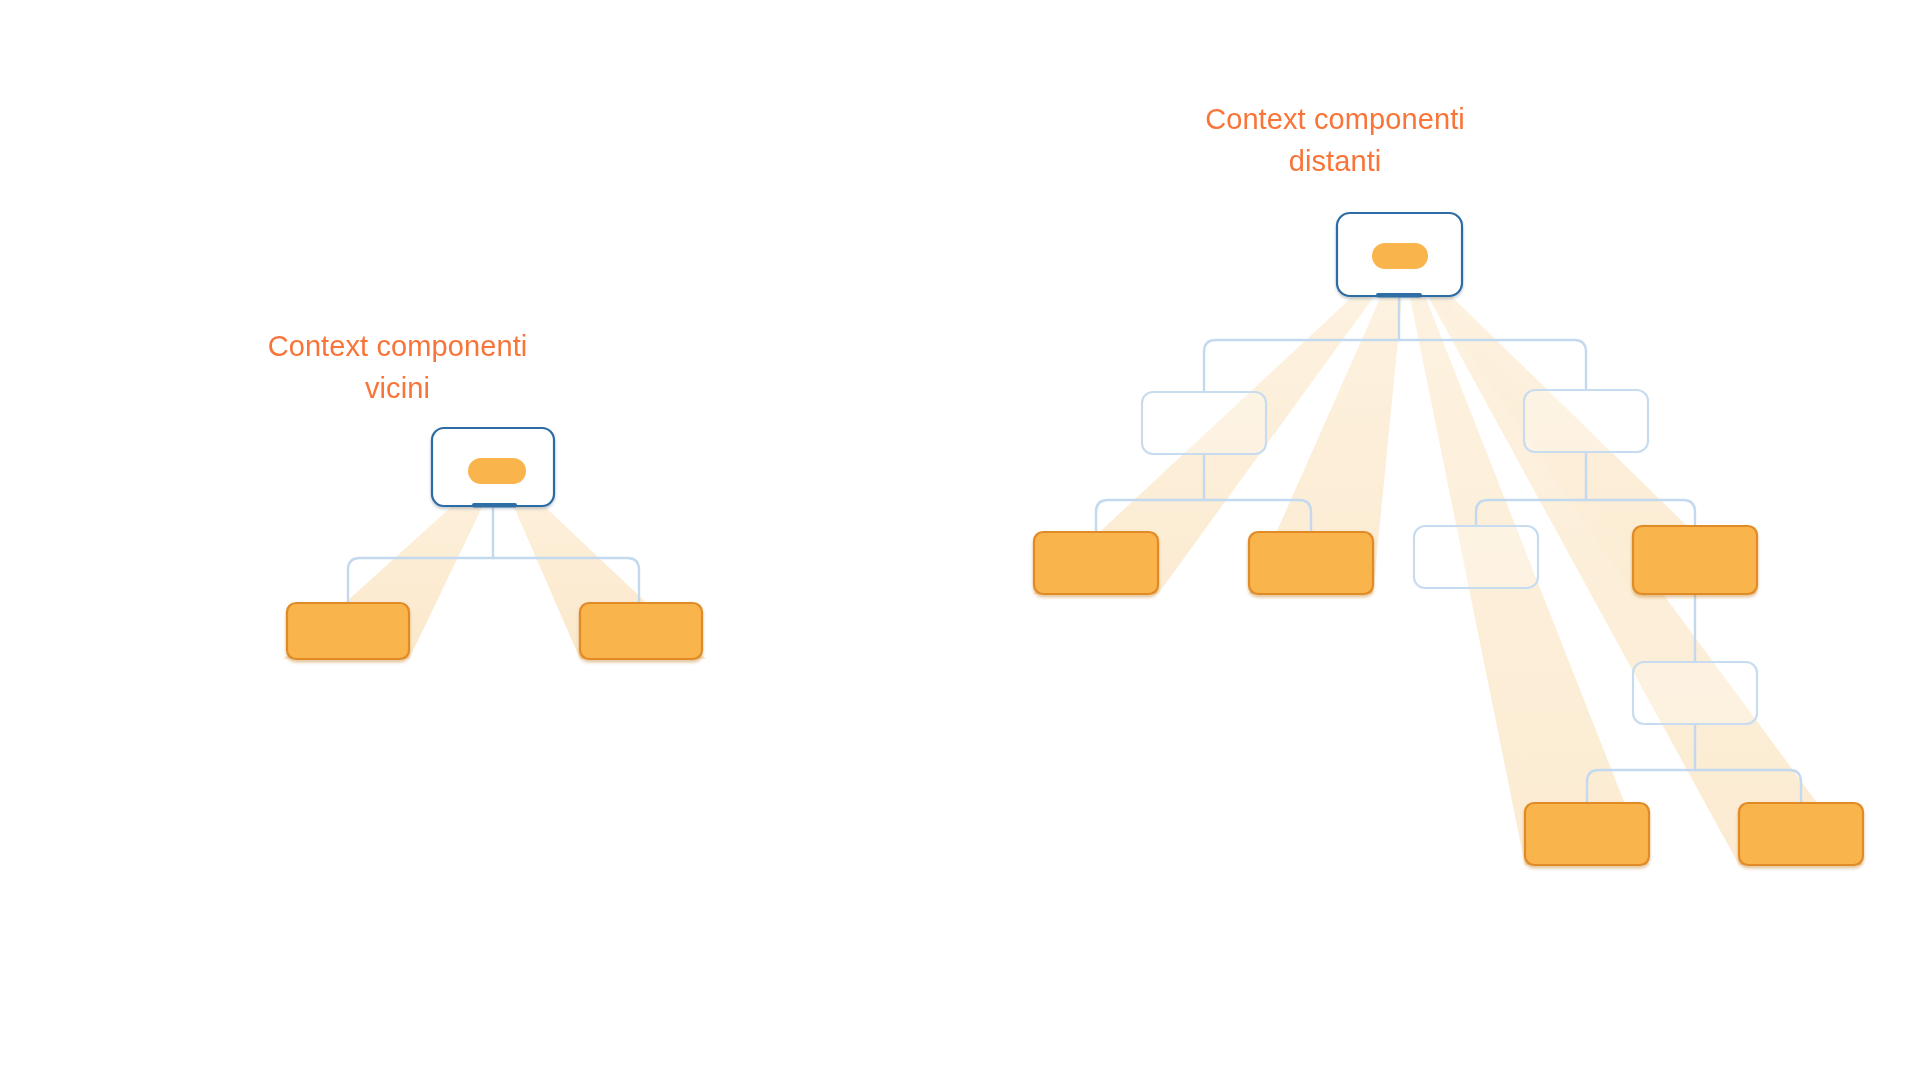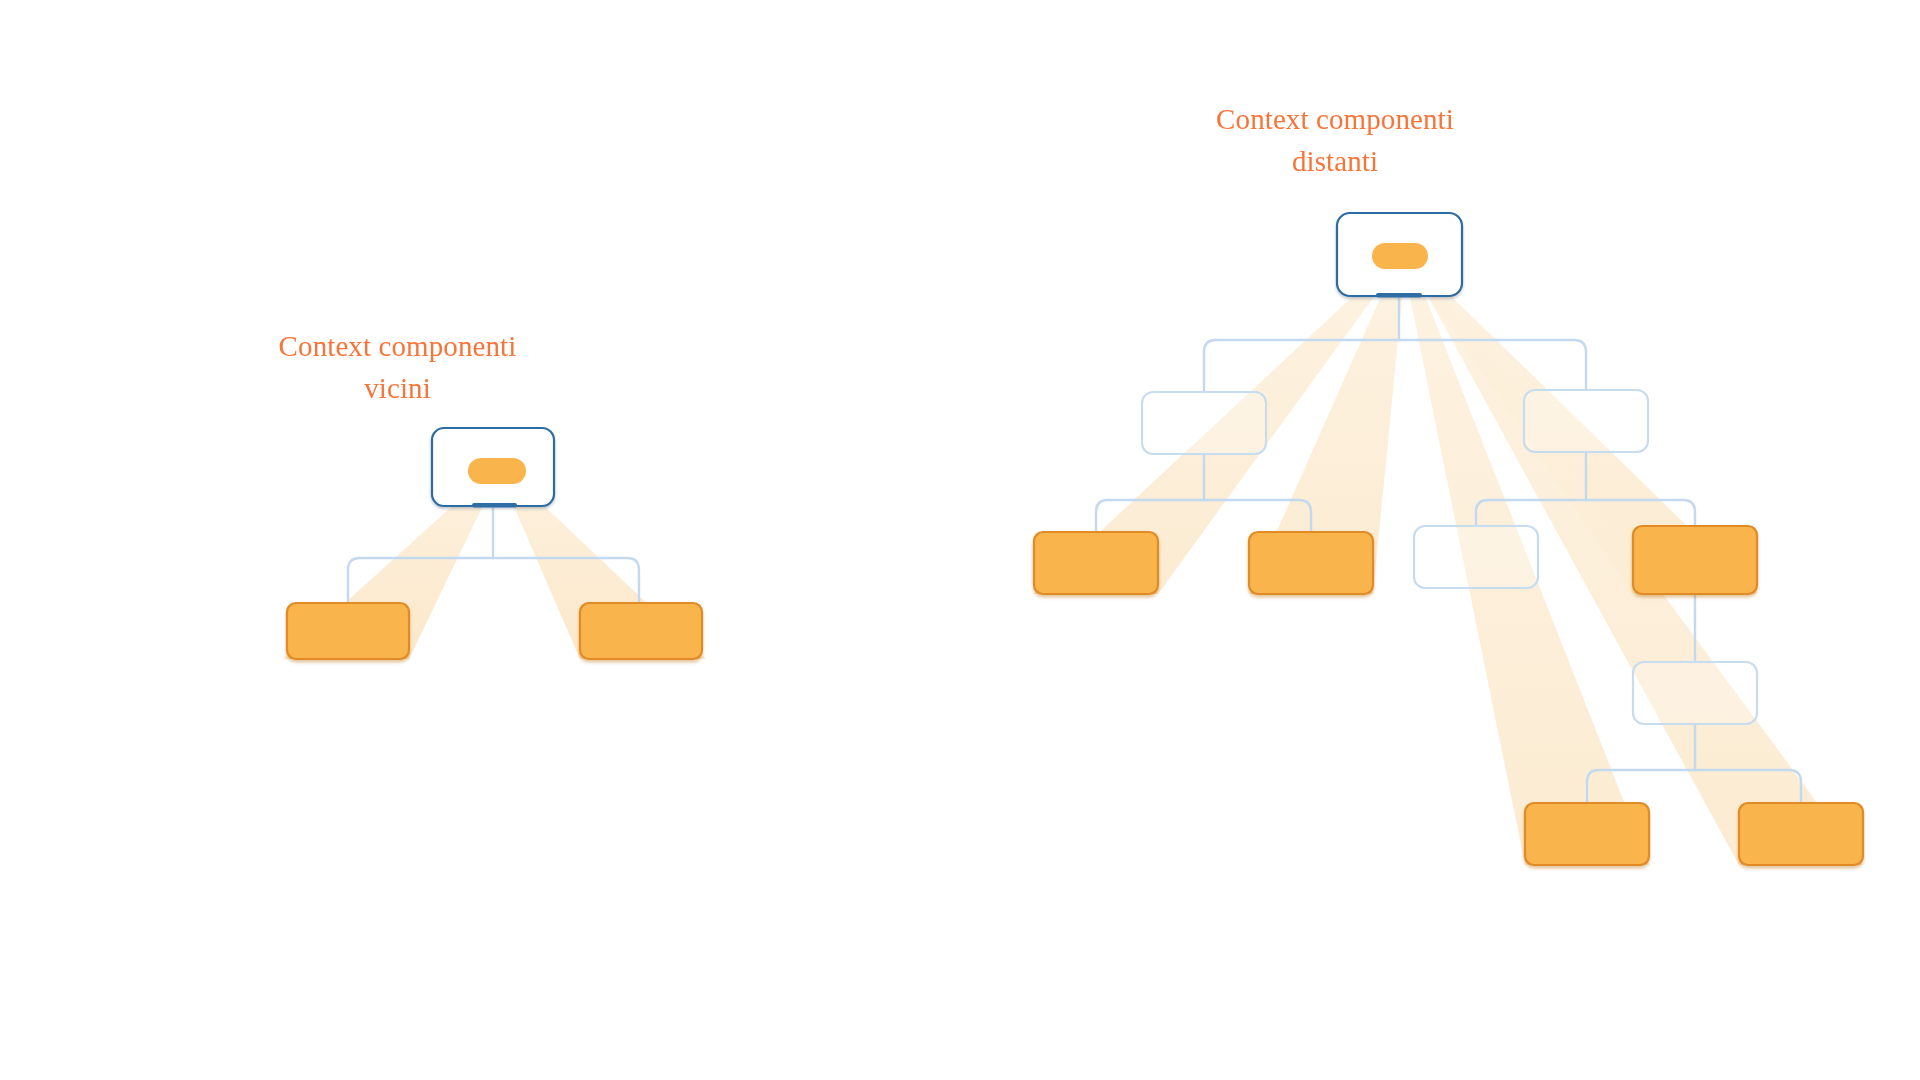--- a/index.html
+++ b/index.html
@@ -24,21 +24,21 @@
     position: absolute;
     left: 0;
     top: 0;
     width: 1920px;
     height: 1080px;
     display: block;
   }
   .caption {
     position: absolute;
     color: #f97438;
-    font-family: Liberation Serif, serif;
+    font-family: Liberation Sans, sans-serif;
     font-size: 29px;
     line-height: 42px;
     text-align: center;
     white-space: pre-line;
     letter-spacing: 0.1px;
   }
   #caption-left {
     left: 240px;
     top: 325px;
     width: 315px;

